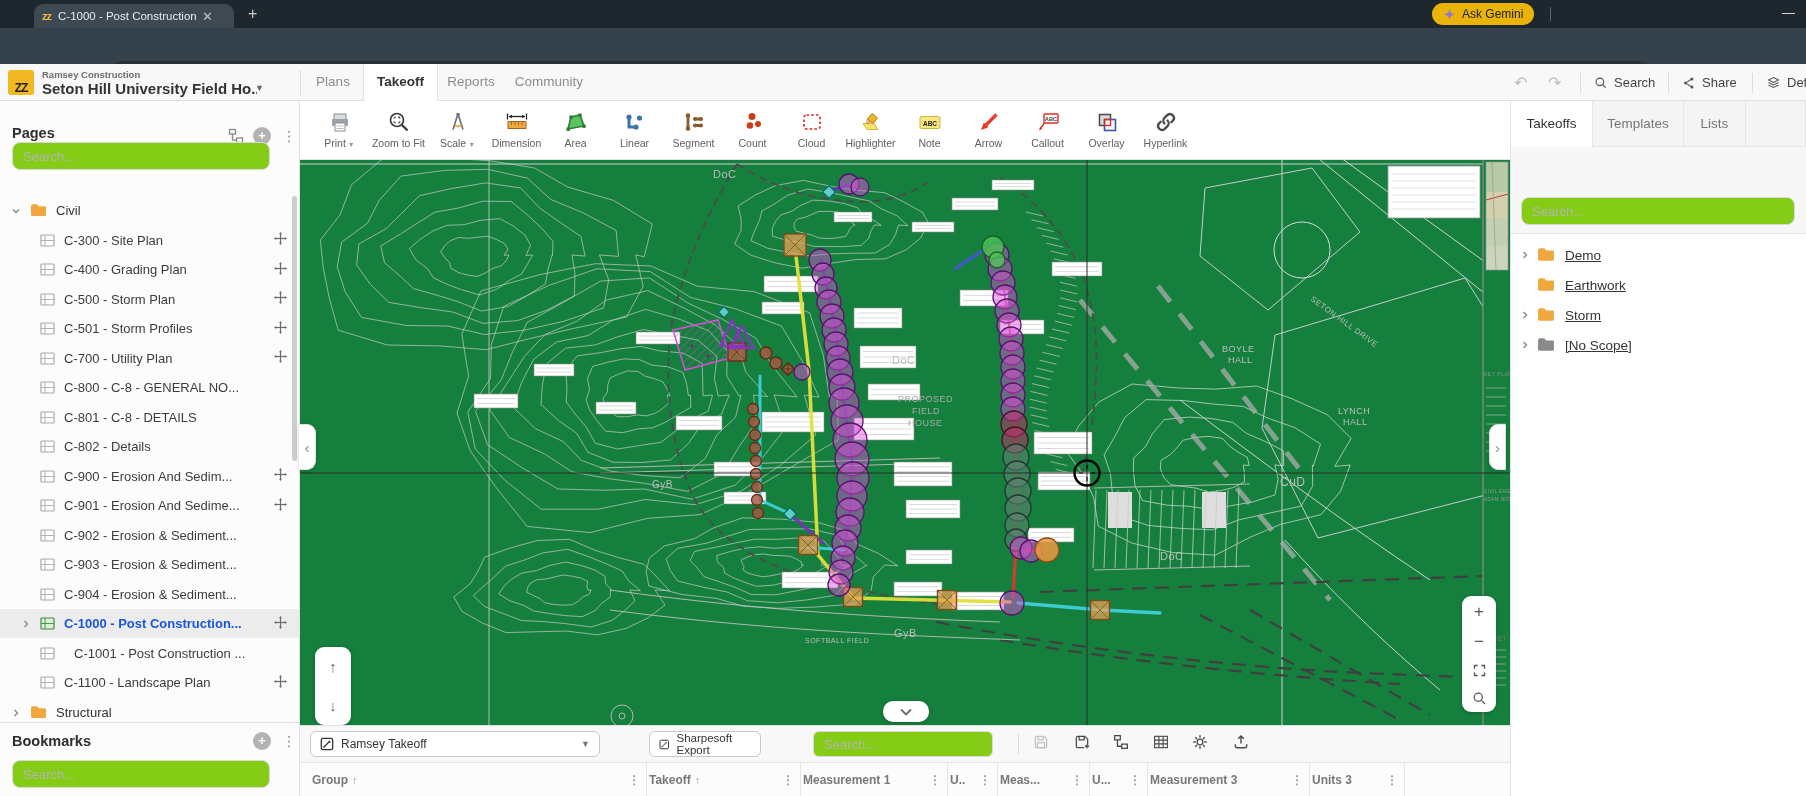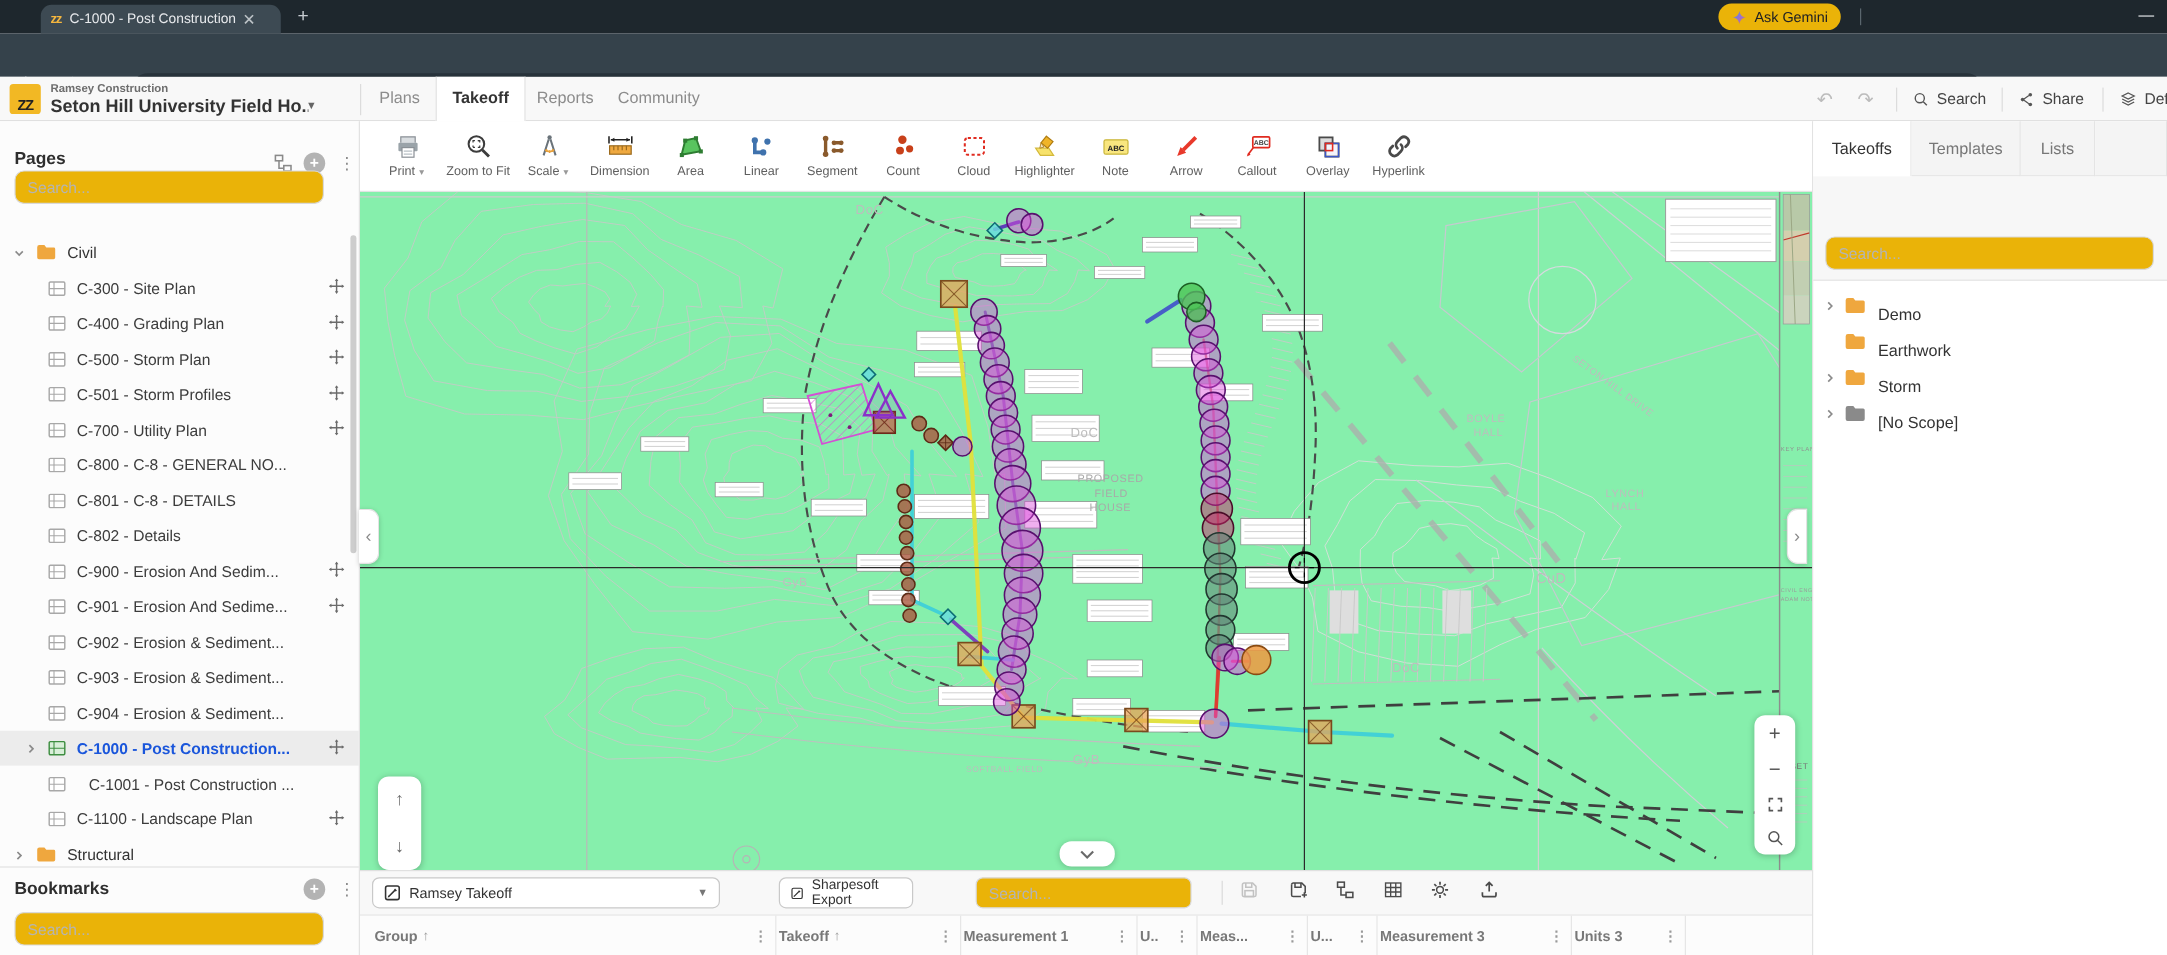--- a/index.html
+++ b/index.html
@@ -37,47 +37,47 @@
     color:#333;font-weight:bold;height:37px;}
   .hact{position:absolute;top:64px;height:37px;display:flex;align-items:center;gap:6px;font-size:13px;color:#444;}
   .hdiv{position:absolute;top:73px;width:1px;height:20px;background:#dcdcdc;}
   .undoredo{font-size:16px;color:#bcbcbc;}
   
   #sb-left{left:0;top:101px;width:300px;height:695px;background:#fcfcfc;border-right:1px solid #e2e2e2;box-sizing:border-box;}
   .panel-title{font-size:14.5px;font-weight:bold;color:#2e2e2e;}
   .icirc{width:18px;height:18px;border-radius:50%;background:#b3b3b3;color:#fff;font-size:13px;
     line-height:17px;text-align:center;font-weight:bold;}
   .idots{color:#8a8a8a;font-size:14px;letter-spacing:0;}
-  .searchbox{position:absolute;height:28px;border:1px solid #d9d9d9;border-radius:8px;background:#eab308;
+  .searchbox{position:absolute;height:28px;border:1px solid #d9d9d9;border-radius:8px;background:#84cc16;
     box-sizing:border-box;font-size:13px;color:#333;padding:0 10px;outline:none;width:258px;}
   .searchbox::placeholder{color:#b4b4b4;}
   .trow{position:absolute;left:0;width:299px;height:29px;display:flex;align-items:center;font-size:13px;color:#3c3c3c;}
   .trow.sel{background:#ececec;}
   .trow.sel .tlab{color:#1a56db;font-weight:bold;}
   .tlab{white-space:nowrap;overflow:hidden;flex:1;}
   .moveic{margin-right:12px;}
   #pages-scroll{left:292px;top:95px;width:5px;height:265px;background:#cdcdcd;border-radius:3px;}
   #bm-sep{left:0px;top:621px;width:299px;height:1px;background:#e2e2e2;}
   
   #sb-right{left:1510px;top:101px;width:296px;height:695px;background:#fff;border-left:1px solid #e2e2e2;box-sizing:border-box;}
   #rtabs{position:absolute;left:0;top:0;width:295px;height:46px;display:flex;}
   .rtab{height:46px;line-height:46px;text-align:center;font-size:13.5px;color:#777;background:#f4f4f4;
     border-bottom:1px solid #e4e4e4;border-right:1px solid #e4e4e4;box-sizing:border-box;}
   .rtab.active{background:#fff;color:#333;border-bottom:none;}
   #rsearchstrip{position:absolute;left:0;top:46px;width:295px;height:87px;background:#f7f7f7;border-bottom:1px solid #e4e4e4;box-sizing:border-box;}
-  .rrow{position:absolute;left:0;width:295px;height:30px;display:flex;align-items:flex-end;font-size:13.5px;color:#333;}
+  .rrow{position:absolute;left:0;width:295px;height:30px;display:flex;align-items:center;font-size:13.5px;color:#333;text-decoration:underline;}
   
   #toolbar{left:300px;top:101px;width:1210px;height:59px;background:#fff;border-bottom:1px solid #e3e3e3;
     box-sizing:border-box;display:flex;padding-left:10px;}
   .tool{width:59px;padding-top:7px;display:flex;flex-direction:column;align-items:center;cursor:default;}
   .ticon{height:27px;display:flex;align-items:center;justify-content:center;}
   .tlabel{font-size:10.5px;color:#5f5f5f;white-space:nowrap;margin-top:2px;}
   .tcaret{font-size:7px;color:#999;margin-left:2px;}
   
-  #canvas{left:300px;top:160px;width:1210px;height:565px;background:#86efac;overflow:hidden;}
+  #canvas{left:300px;top:160px;width:1210px;height:565px;background:#15803d;overflow:hidden;}
   .handle{background:#fff;border:1px solid #e3e3e3;box-shadow:0 1px 4px rgba(0,0,0,.18);
     display:flex;align-items:center;justify-content:center;color:#8a8a8a;font-size:15px;box-sizing:border-box;}
   #h-left{left:299px;top:424px;width:17px;height:46px;border-radius:0 9px 9px 0;border-left:none;}
   #h-right{left:1489px;top:424px;width:17px;height:46px;border-radius:9px 0 0 9px;}
   .pill{background:#fff;border-radius:9px;box-shadow:0 1px 5px rgba(0,0,0,.22);display:flex;
     flex-direction:column;align-items:center;justify-content:space-around;color:#595959;}
   #zoom-pill{left:1462px;top:596px;width:34px;height:116px;}
   #nav-pill{left:315px;top:647px;width:36px;height:78px;font-size:15px;color:#6b6b6b;}
   #page-chevron{left:883px;top:701px;width:46px;height:21px;border-radius:10px;flex-direction:row;}
   .zbtn{font-size:17px;line-height:1;color:#555;}

